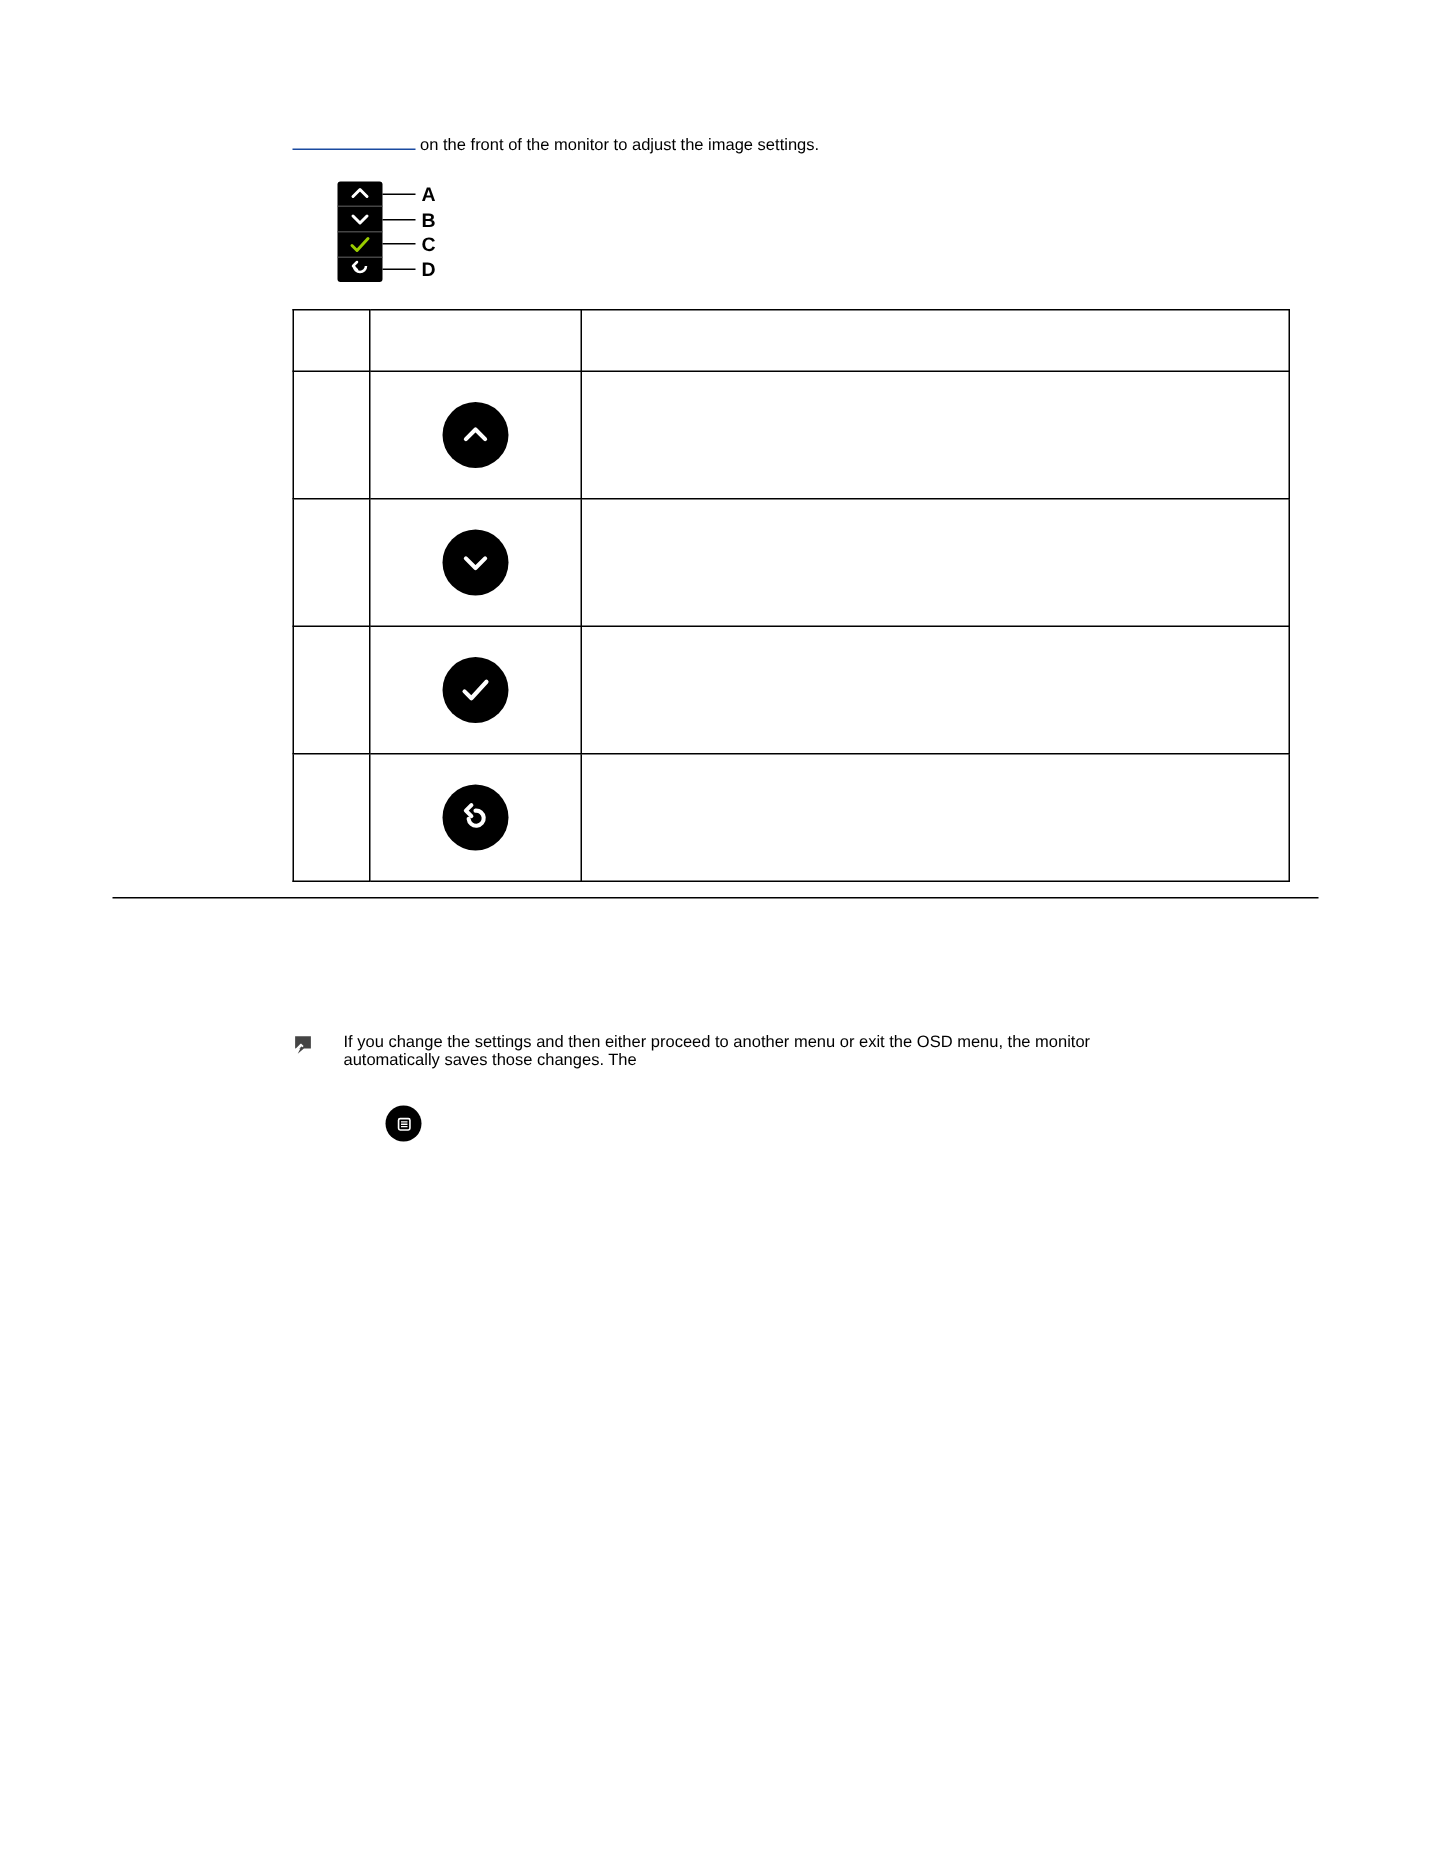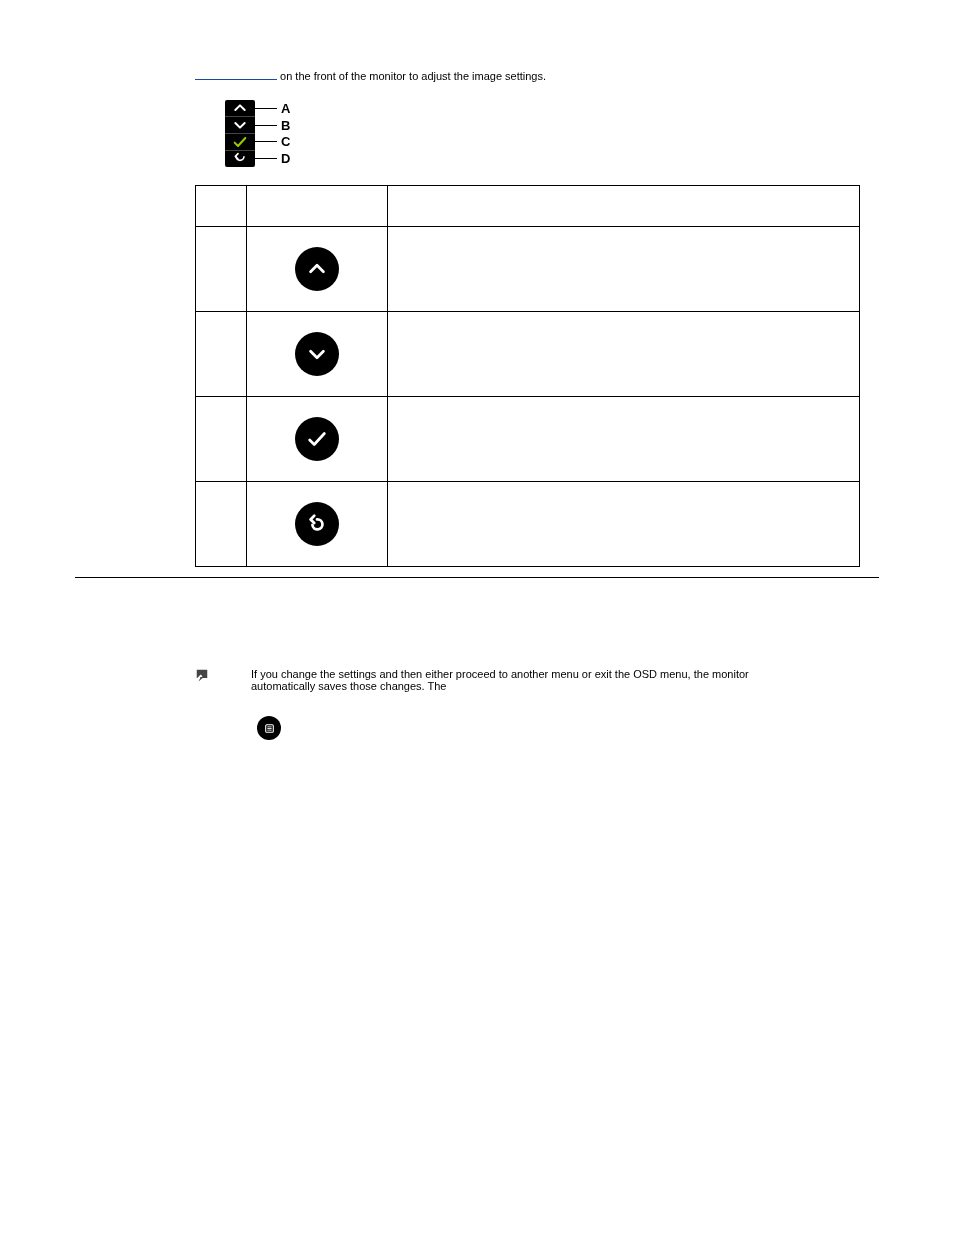--- a/index.html
+++ b/index.html
@@ -1,37 +1,37 @@
 <!DOCTYPE html>
 <html><head>
 <meta charset="utf-8">
 <style>
   html,body{margin:0;padding:0;font-family:Verdana,Arial,sans-serif;font-size:11px;color:#000;background:#fff}
-  .page{width:804px;margin:0 auto;padding-top:69px;padding-bottom:60px}
+  .page{width:804px;margin:0 auto;padding-top:89px;padding-bottom:60px}
   .content{padding:0 120px}
   .lead-line{margin-bottom:18px}
   .lead-line .blank{display:inline-block;border-bottom:1px solid #1a4aa0;width:82px;height:10px;vertical-align:baseline}
   .panel-diagram{display:flex;margin:18px 0 18px 30px;width:130px}
   .panel-strip{width:30px;background:#000;display:flex;flex-direction:column;border-radius:2px;overflow:hidden}
   .strip-btn{flex:1;display:flex;align-items:center;justify-content:center;border-bottom:1px solid #444}
   .strip-btn:last-child{border-bottom:none}
   .strip-btn svg{width:16px;height:16px}
   .panel-labels{display:flex;flex-direction:column;justify-content:space-around}
   .panel-label-row{display:flex;align-items:center}
   .leader{width:22px;height:1px;background:#000;margin-right:4px}
   .panel-label-letter{font-weight:bold;font-size:13px}
   table.osd{width:665px;border-collapse:collapse;margin-top:8px;margin-bottom:10px}
   table.osd th,table.osd td{border:1px solid #000;padding:6px 10px;text-align:left;vertical-align:middle;font-weight:normal}
   table.osd th{font-size:11px}
   table.osd .col-letter{width:30px;text-align:center}
   table.osd .col-icon{width:140px;text-align:center;padding:20px 0}
   .round-btn{width:44px;height:44px;border-radius:50%;background:#000;display:inline-flex;align-items:center;justify-content:center}
   .round-btn svg{width:22px;height:22px}
   .hr-full{border:0;border-top:1px solid #000;margin:2px 0 0 0}
-  .note-row{display:flex;align-items:flex-start;margin-top:90px;gap:42px}
+  .note-row{display:flex;align-items:flex-start;margin-top:90px;gap:20px}
   .note-icon{width:14px;height:14px;margin-top:0;position:relative}
   .note-icon svg{width:14px;height:14px}
   .note-text{flex:1;font-size:11px}
   .menu-step-row{display:flex;align-items:center;gap:18px;margin-top:24px;margin-left:62px}
   .small-round{width:24px;height:24px;border-radius:50%;background:#000;display:inline-flex;align-items:center;justify-content:center}
   .small-round svg{width:13px;height:13px}
 </style>
 </head>
 <body>
 

